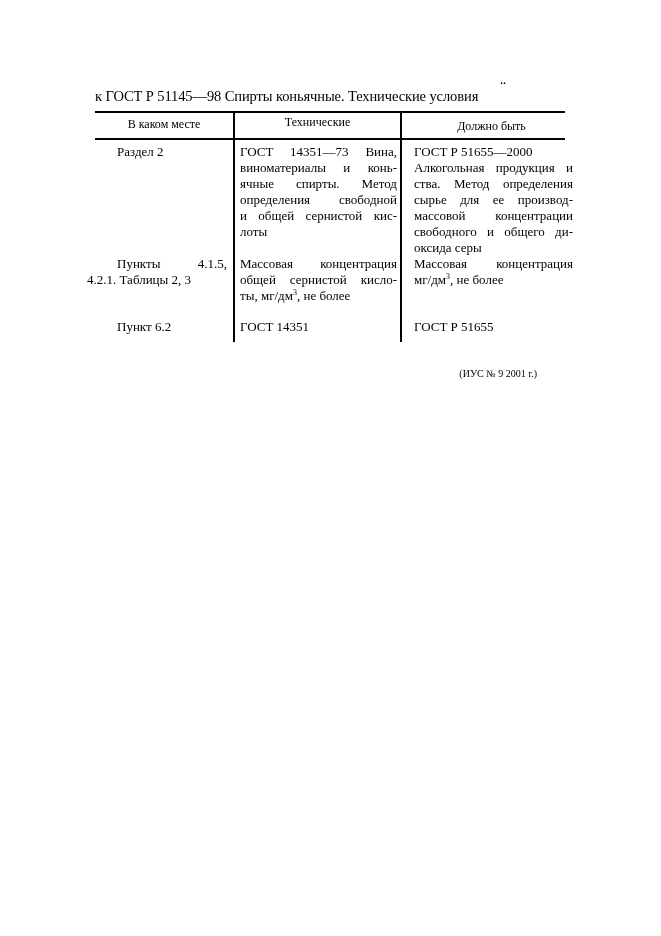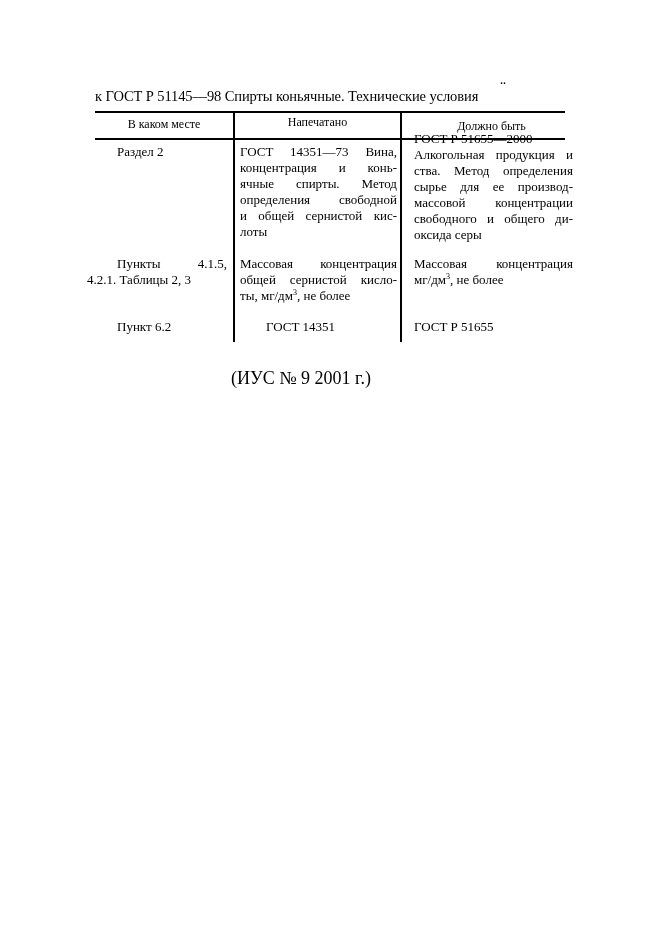--- a/index.html
+++ b/index.html
@@ -78,56 +78,56 @@
     .cell .ln { display: block; white-space: nowrap; }
     .cell.just .ln { text-align: justify; text-align-last: justify; }
     .cell.just .ln.last { text-align-last: left; }
     .c1 { left: 0; width: 132px; }
     .c2 { left: 145px; width: 157px; }
     .c3 { left: 311px; width: 159px; padding-left: 8px; }
     sup { font-size: 8px; line-height: 0; vertical-align: super; }
     .footer {
       position: absolute;
       left: 0;
-      width: 602px;
+      width: 537px;
       top: 368px;
-      text-align: center;
-      font-size: 18px;
+      text-align: right;
+      font-size: 10px;
     }
   </style>
 </head>
 <body>
 
 <div>
 
   <div class="title">к ГОСТ Р 51145—98 Спирты коньячные. Технические условия</div>
   <div class="artifact">‥</div>
 
   <div class="table">
     <div class="rule-top"></div>
     <div class="rule-head"></div>
     <div class="vline v1"></div>
     <div class="vline v2"></div>
 
     <div class="hcell c1">В каком месте</div>
-    <div class="hcell c2">Напечатано</div>
+    <div class="hcell c2">Технические</div>
     <div class="hcell c3">Должно быть</div>
 
     <div class="cell c1" style="top:33px; left:22px; width:110px;">
       <span class="ln">Раздел  2</span>
     </div>
     <div class="cell c2 just" style="top:33px;">
       <span class="ln">ГОСТ 14351—73 Вина,</span>
-      <span class="ln">концентрация и конь-</span>
+      <span class="ln">виноматериалы и конь-</span>
       <span class="ln">ячные спирты. Метод</span>
       <span class="ln">определения свободной</span>
       <span class="ln">и общей сернистой кис-</span>
       <span class="ln last">лоты</span>
     </div>
-    <div class="cell c3 just" style="top:20px;">
+    <div class="cell c3 just" style="top:33px;">
       <span class="ln last">ГОСТ Р 51655—2000</span>
       <span class="ln">Алкогольная продукция и</span>
       <span class="ln">ства. Метод определения</span>
       <span class="ln">сырье для ее производ-</span>
       <span class="ln">массовой концентрации</span>
       <span class="ln">свободного и общего ди-</span>
       <span class="ln last">оксида серы</span>
     </div>
 
     <div class="cell c1 just" style="top:145px; left:-8px; width:140px;font-family:Liberation Serif, serif;">
@@ -140,21 +140,21 @@
       <span class="ln last"><span>ты, мг/дм</span><sup>3</sup><span>, не более</span></span>
     </div>
     <div class="cell c3 just" style="top:145px;">
       <span class="ln">Массовая концентрация</span>
       <span class="ln last"><span>мг/дм</span><sup>3</sup><span>, не более</span></span>
     </div>
 
     <div class="cell c1" style="top:208px; left:22px; width:110px;">
       <span class="ln">Пункт 6.2</span>
     </div>
-    <div class="cell c2" style="top:208px;margin-left:26px;">
+    <div class="cell c2" style="top:208px;">
       <span class="ln">ГОСТ 14351</span>
     </div>
     <div class="cell c3" style="top:208px;">
       <span class="ln">ГОСТ Р 51655</span>
     </div>
   </div>
 
   <div class="footer">(ИУС № 9 2001 г.)</div>
 </div>
 

